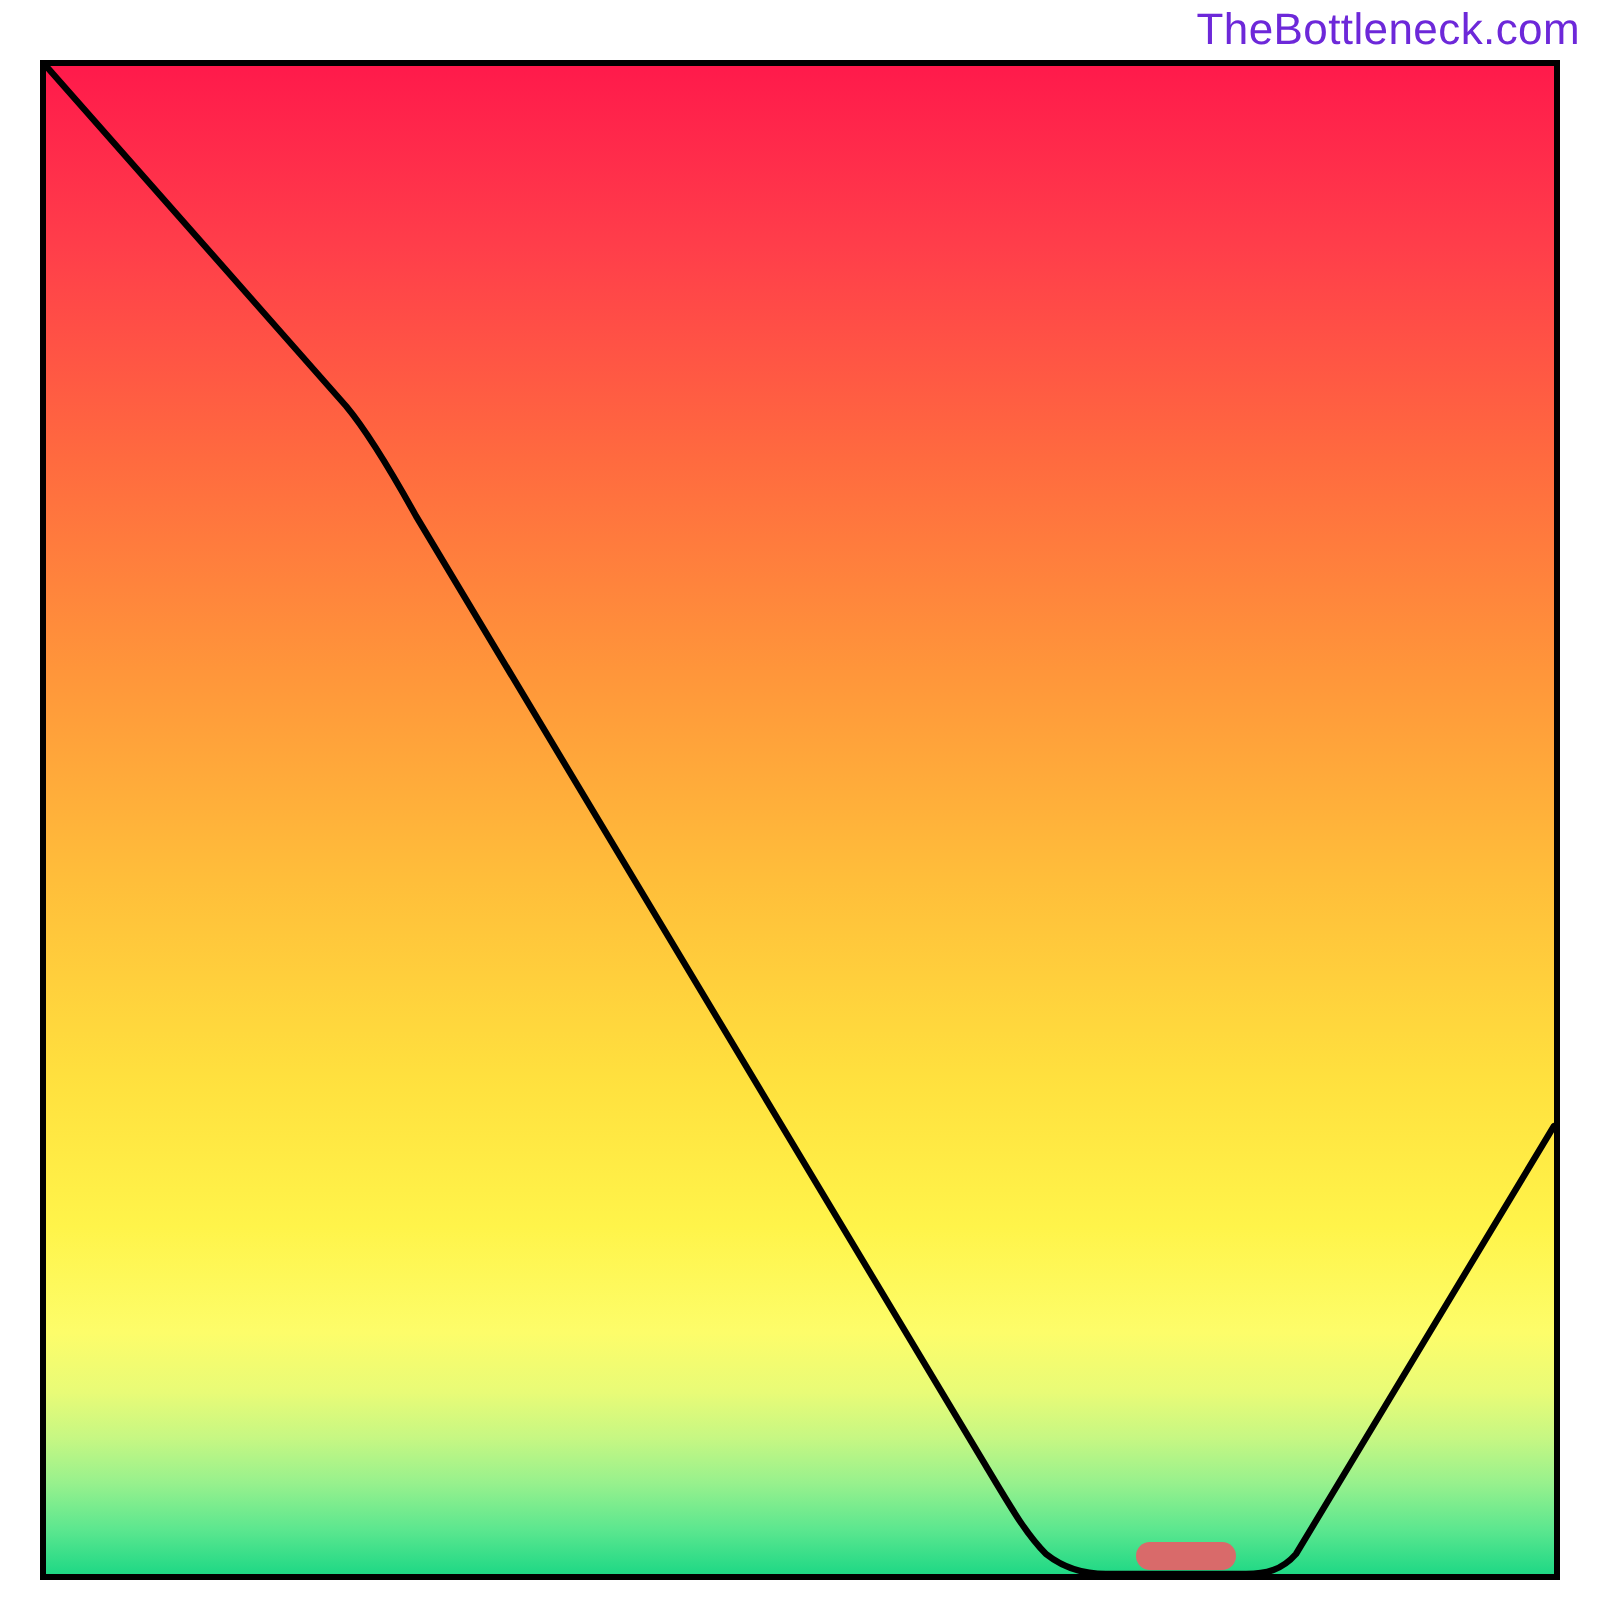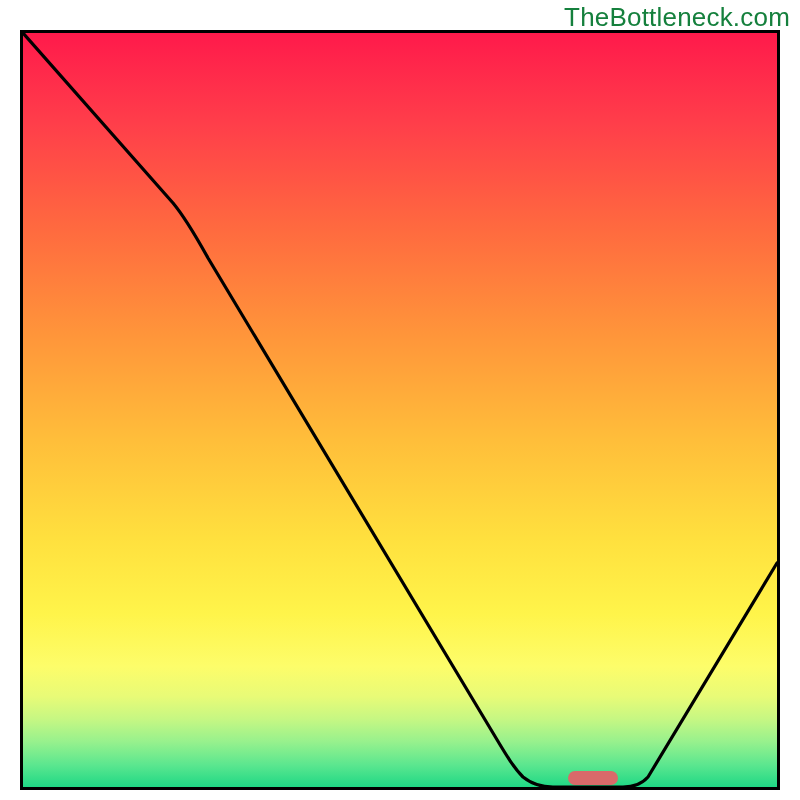--- a/index.html
+++ b/index.html
@@ -12,22 +12,22 @@
   }
   .container {
     position: relative;
     width: 800px;
     height: 800px;
   }
   .watermark {
     position: absolute;
     top: 2px;
     right: 10px;
-    font-size: 26px;
-    color: #15803d;
+    font-size: 22px;
+    color: #6d28d9;
     font-weight: 500;
     letter-spacing: 0.2px;
   }
   .chart-box {
     position: absolute;
     left: 20px;
     top: 30px;
     width: 760px;
     height: 760px;
     border: 3px solid #000000;

